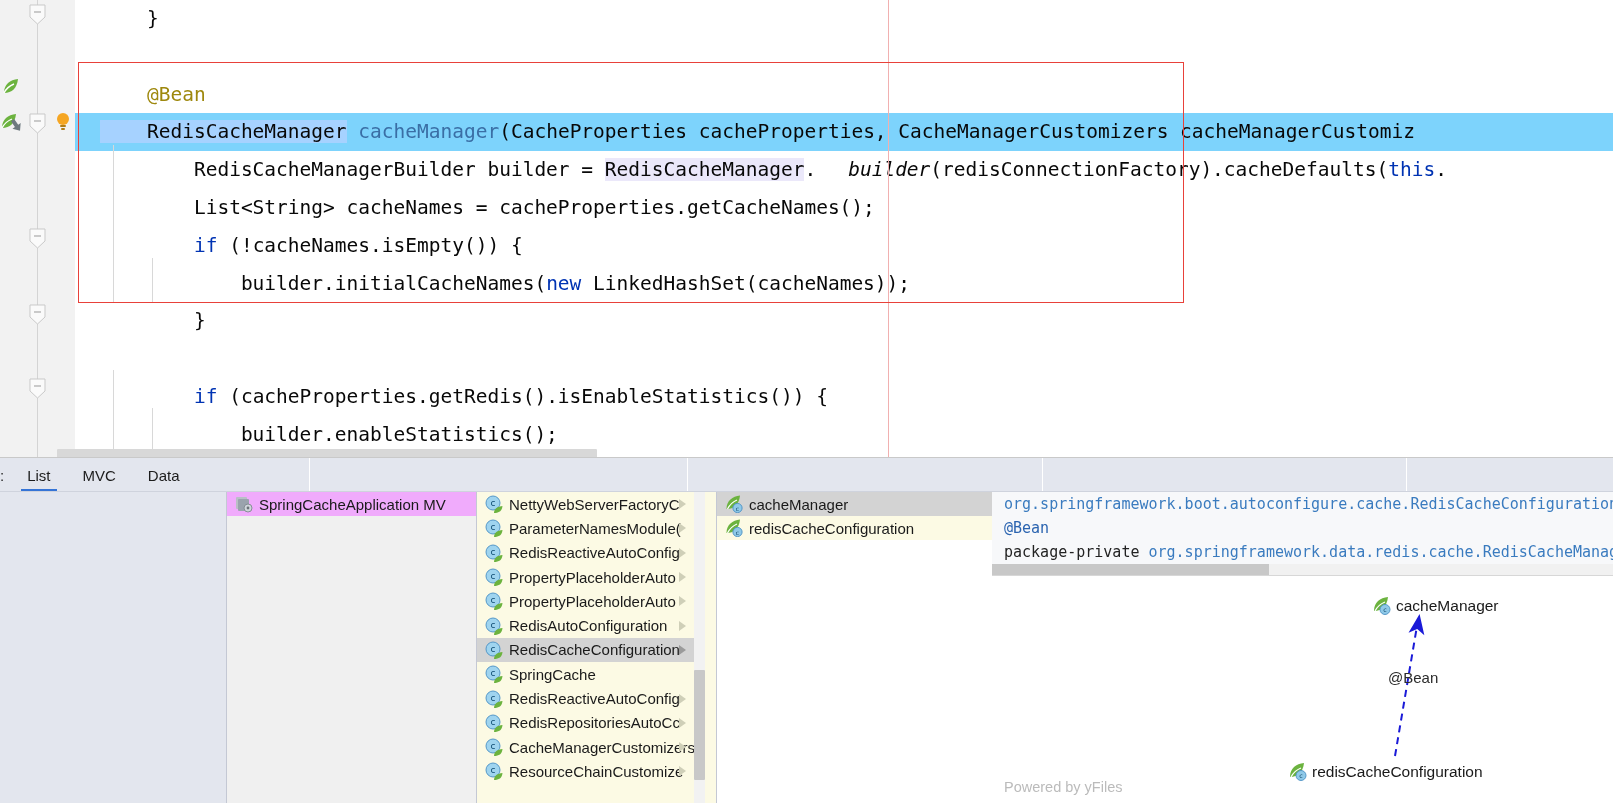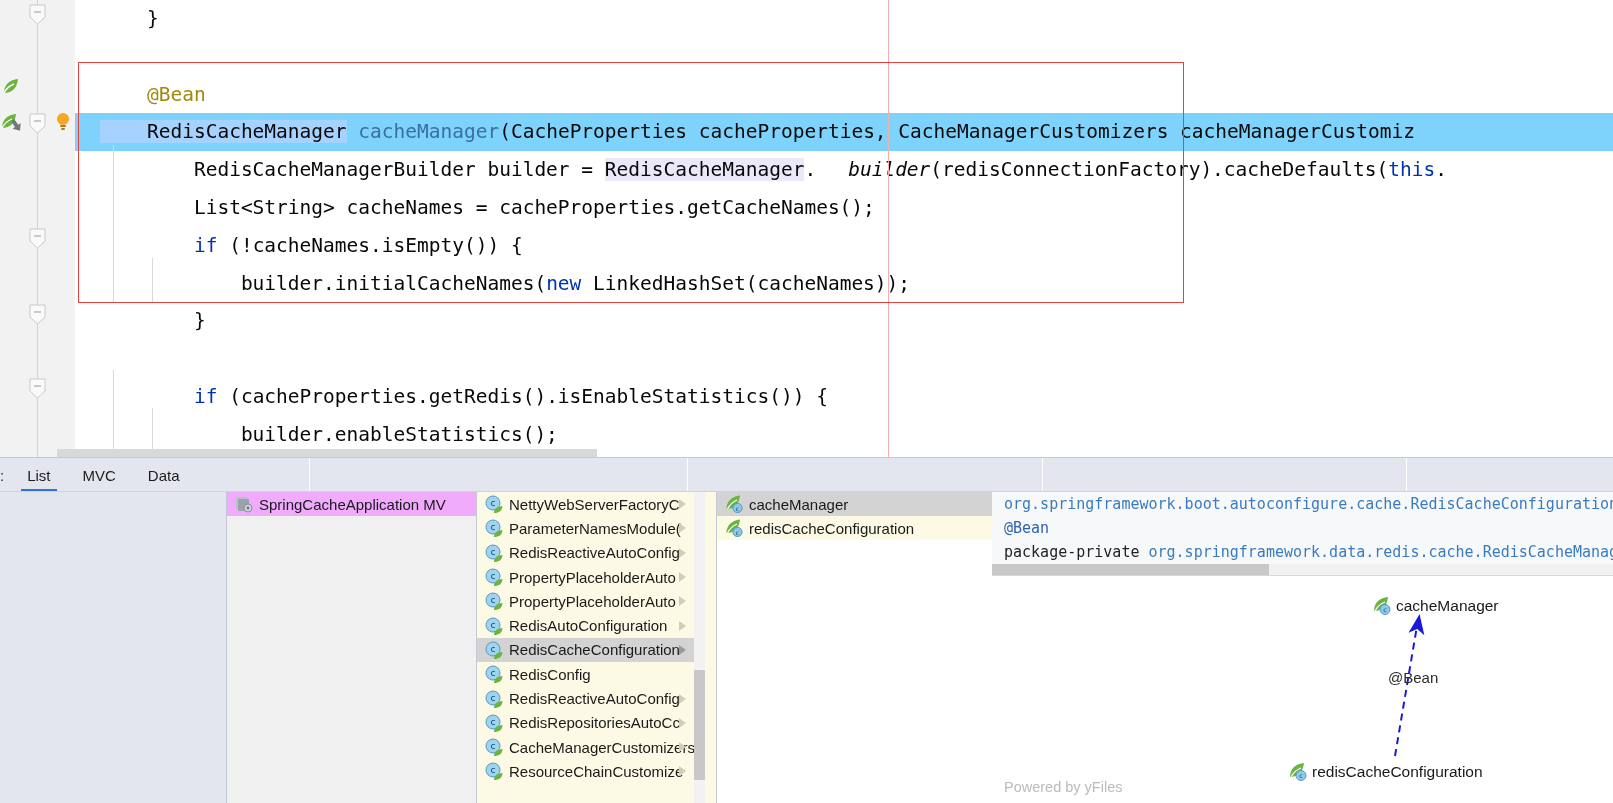--- a/index.html
+++ b/index.html
@@ -398,21 +398,21 @@
           <span class="arrow-r gray"></span>
         </div>
         <div class="bean-row row-yellow" style="height: 24.3px; width: 217px;">
           <span class="ico">
             <svg width="18" height="18" viewBox="0 0 18 18">
     <circle cx="8" cy="8" r="7" fill="#9fd4ef" stroke="#4a90c4" stroke-width="0.9"></circle>
     <text x="8" y="11.3" font-size="9" text-anchor="middle" fill="#0d4a70" font-family="DejaVu Sans, sans-serif">c</text>
     <path d="M9 18 C9 13.5, 12.5 11.5, 17.5 11 C17 16, 14 18, 9 18 Z" fill="#6cb33f"></path>
   </svg>
           </span>
-          <span class="lbl">RedisConfig</span>
+          <span class="lbl">SpringCache</span>
         </div>
         <div class="bean-row row-yellow" style="height: 24.3px; width: 217px;">
           <span class="ico">
             <svg width="18" height="18" viewBox="0 0 18 18">
     <circle cx="8" cy="8" r="7" fill="#9fd4ef" stroke="#4a90c4" stroke-width="0.9"></circle>
     <text x="8" y="11.3" font-size="9" text-anchor="middle" fill="#0d4a70" font-family="DejaVu Sans, sans-serif">c</text>
     <path d="M9 18 C9 13.5, 12.5 11.5, 17.5 11 C17 16, 14 18, 9 18 Z" fill="#6cb33f"></path>
   </svg>
           </span>
           <span class="lbl">RedisReactiveAutoConfig</span>

